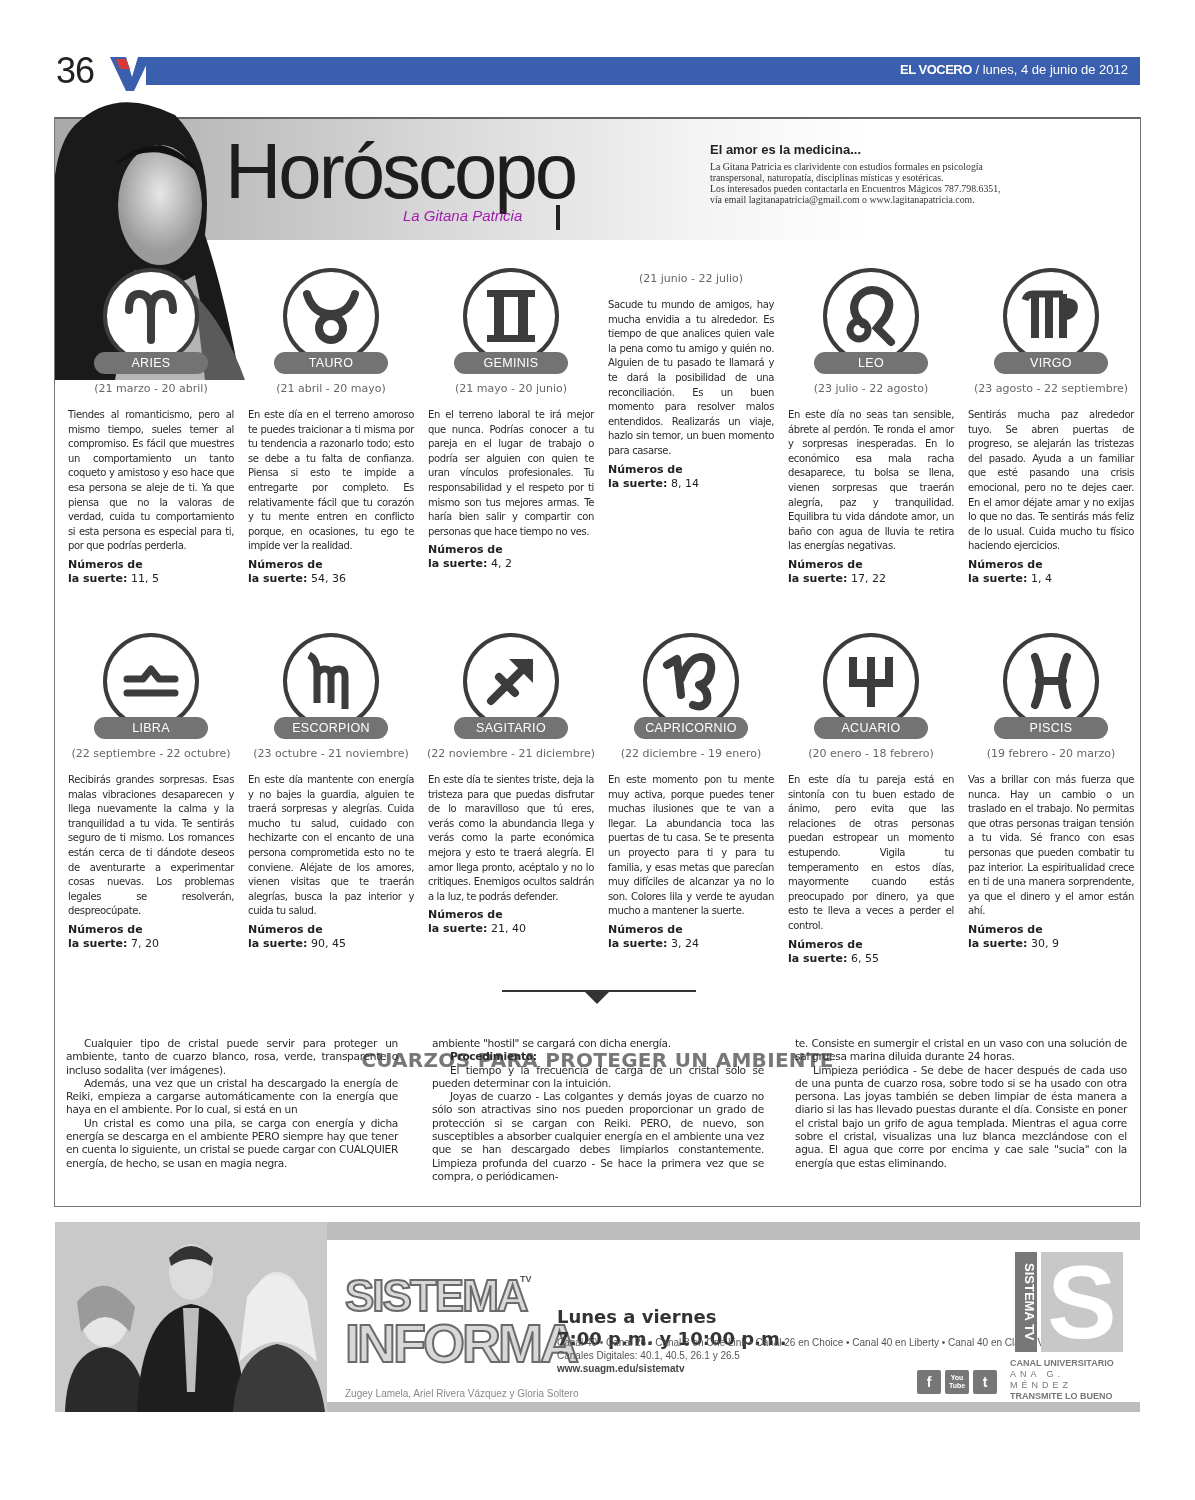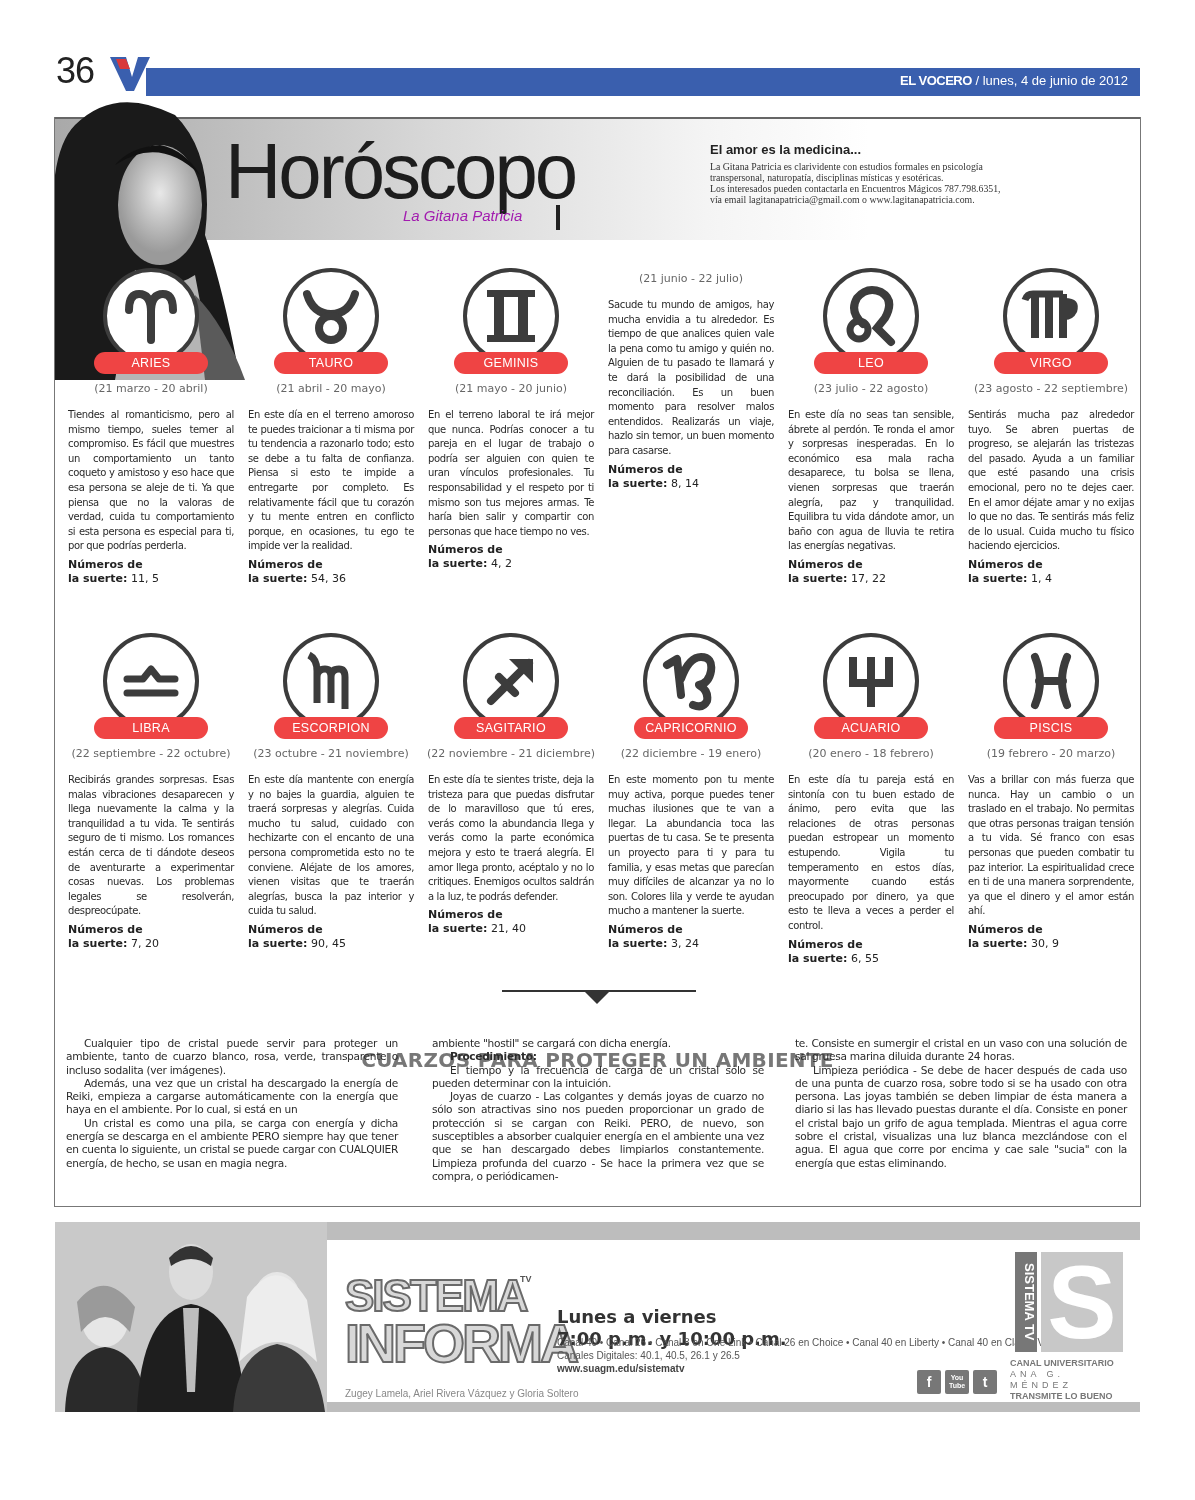--- a/index.html
+++ b/index.html
@@ -1,21 +1,21 @@
 <!DOCTYPE html>
 <html><head>
 <meta charset="utf-8">
 <style>
   * { box-sizing: border-box; margin: 0; padding: 0; }
   body { width: 1195px; height: 1500px; background: #fff; font-family: "DejaVu Sans", sans-serif; color: #222; position: relative; overflow: hidden; }
 
   
   .page-num { position: absolute; left: 56px; top: 50px; font-family: "Liberation Sans", sans-serif; font-size: 36px; font-weight: 400; letter-spacing: -1px; color: #222; }
   .v-logo { position: absolute; left: 110px; top: 55px; width: 40px; height: 36px; }
-  .bluebar { position: absolute; left: 146px; top: 68px; width: 994px; height: 28px; background: #3a5fae; }
+  .bluebar { position: absolute; left: 146px; top: 57px; width: 994px; height: 28px; background: #3a5fae; }
   .bluebar .masthead { position: absolute; right: 12px; top: 5px; color: #fff; font-family: "Liberation Sans", sans-serif; font-size: 13px; }
   .bluebar .masthead b { font-weight: 900; letter-spacing: -0.5px; }
 
   
   .frame { position: absolute; left: 54px; top: 117px; width: 1087px; height: 1090px; border: 1px solid #777; border-top: none; }
 
   
   .banner { position: absolute; left: 55px; top: 117px; width: 1085px; height: 123px; background: linear-gradient(to right, #a9a9a9 0%, #d8d8d8 35%, #f4f4f4 60%, #fff 75%); border-top: 2px solid #666; }
   .photo { position: absolute; left: 55px; top: 95px; width: 190px; height: 285px; overflow: hidden; }
   .title { position: absolute; left: 225px; top: 126px; font-family: "Liberation Sans", sans-serif; font-weight: 300; font-size: 78px; letter-spacing: -3px; color: #1d1d1d; }
@@ -23,21 +23,21 @@
   .title-bar { position: absolute; left: 556px; top: 205px; width: 4px; height: 25px; background: #222; }
   .intro { position: absolute; left: 710px; top: 142px; width: 420px; }
   .intro h2 { font-family: "Liberation Sans", sans-serif; font-size: 13px; font-weight: 700; margin-bottom: 4px; }
   .intro p { font-family: "Liberation Serif", serif; font-size: 9.8px; line-height: 11px; color: #333; }
 
   
   .sign { position: absolute; width: 170px; }
   .sign .emblem { position: relative; width: 130px; height: 110px; margin: 0 auto; }
   .sign .circle { position: absolute; left: 17px; top: 0; width: 96px; height: 96px; border: 4px solid #3c3c3c; border-radius: 50%; background: #fff; display: flex; align-items: center; justify-content: center; }
   .sign .circle svg { width: 64px; height: 64px; }
-  .sign .pill { position: absolute; left: 8px; top: 84px; width: 114px; height: 22px; background: #ef4444; border-radius: 11px; color: #fff; font-family: "Liberation Sans", sans-serif; font-size: 12.5px; text-align: center; line-height: 22px; letter-spacing: 0.3px; }
+  .sign .pill { position: absolute; left: 8px; top: 84px; width: 114px; height: 22px; background: #737373; border-radius: 11px; color: #fff; font-family: "Liberation Sans", sans-serif; font-size: 12.5px; text-align: center; line-height: 22px; letter-spacing: 0.3px; }
   .sign .dates { text-align: center; font-family: "DejaVu Sans", sans-serif; font-size: 11px; color: #666; margin-top: 4px; height: 16px; }
   .sign .body { font-family: "DejaVu Sans", sans-serif; font-size: 10px; line-height: 14.6px; color: #2a2a2a; text-align: justify; margin-top: 10px; padding: 0 2px; letter-spacing: -0.35px; }
   .sign .lucky { margin-top: 4px; font-size: 11px; line-height: 14px; padding: 0 2px; font-family: "DejaVu Sans", sans-serif; }
   .sign .lucky b { font-weight: 700; }
 
   
   .divider { position: absolute; left: 502px; top: 990px; width: 194px; height: 2px; background: #333; }
   .arrow { position: absolute; left: 585px; top: 992px; width: 0; height: 0; border-left: 12px solid transparent; border-right: 12px solid transparent; border-top: 12px solid #333; }
   .art-title { position: absolute; left: 0; width: 1195px; top: 1008px; text-align: center; font-family: "DejaVu Sans", sans-serif; font-weight: 700; font-size: 20px; color: #777; letter-spacing: 0.3px; margin-top: 40px; }
   .art-col { position: absolute; top: 1037px; width: 332px; font-family: "DejaVu Sans", sans-serif; font-size: 10.6px; line-height: 13.3px; color: #2a2a2a; text-align: justify; letter-spacing: -0.3px; }

